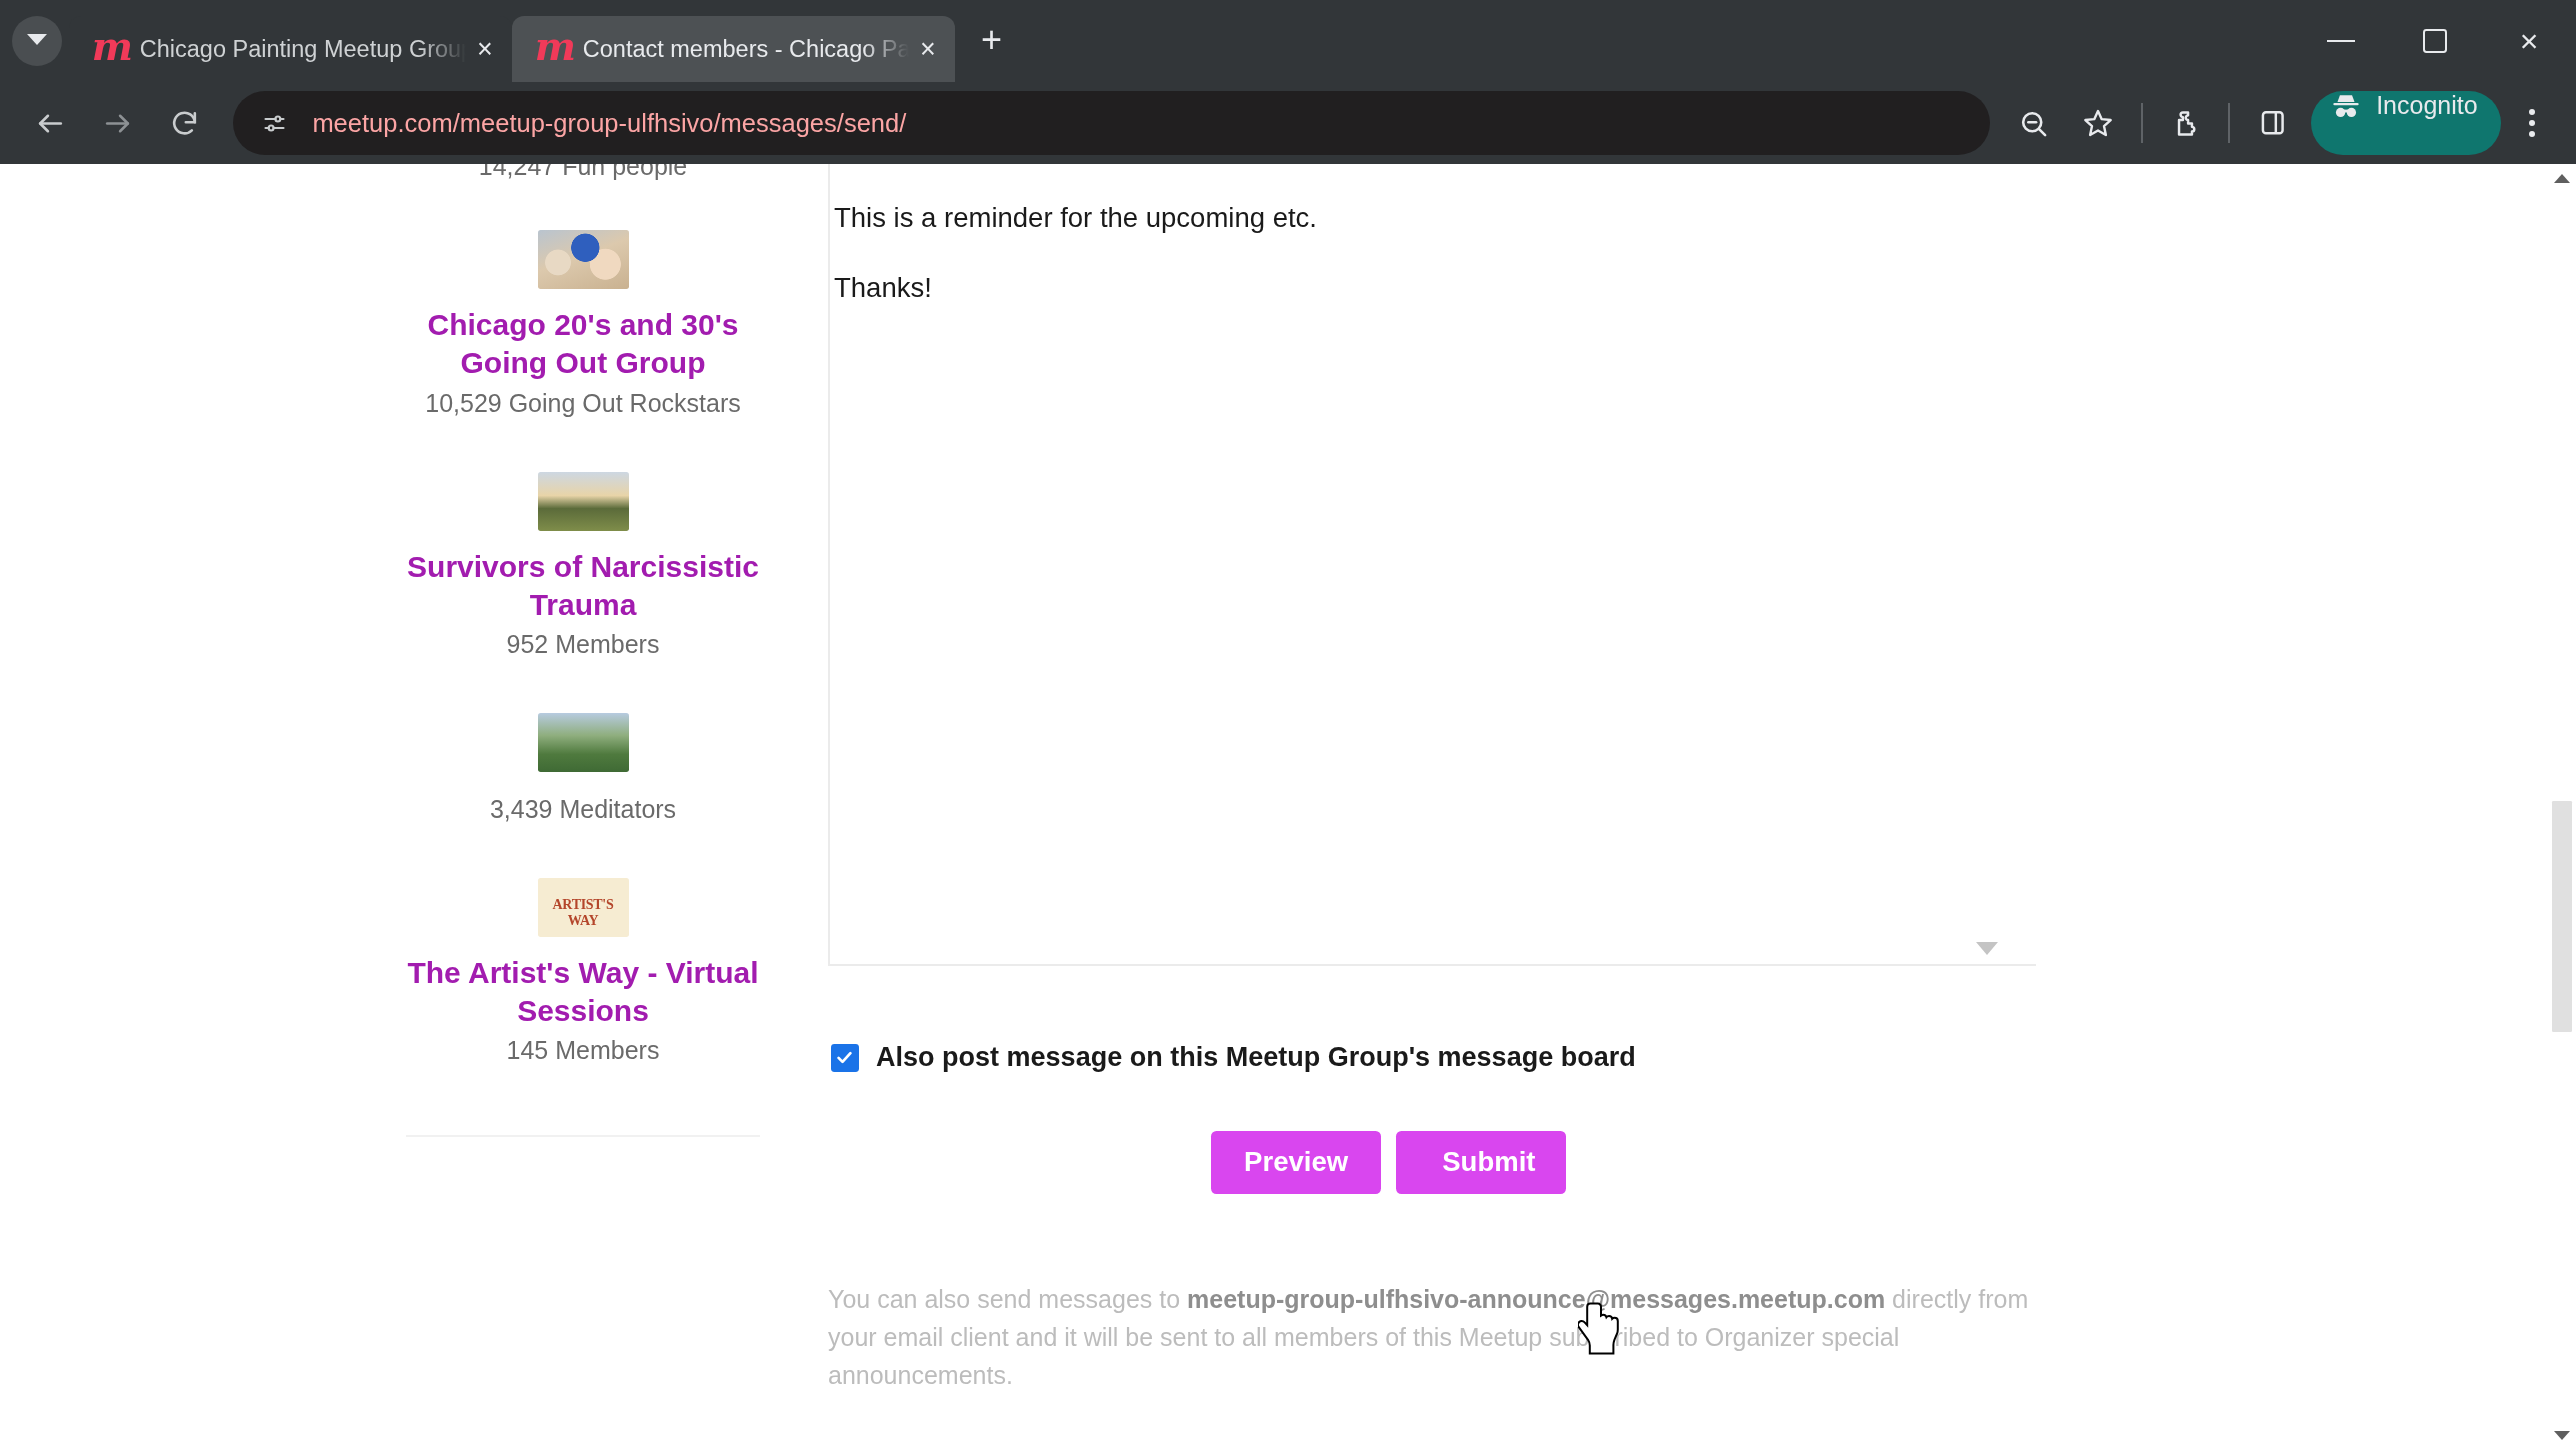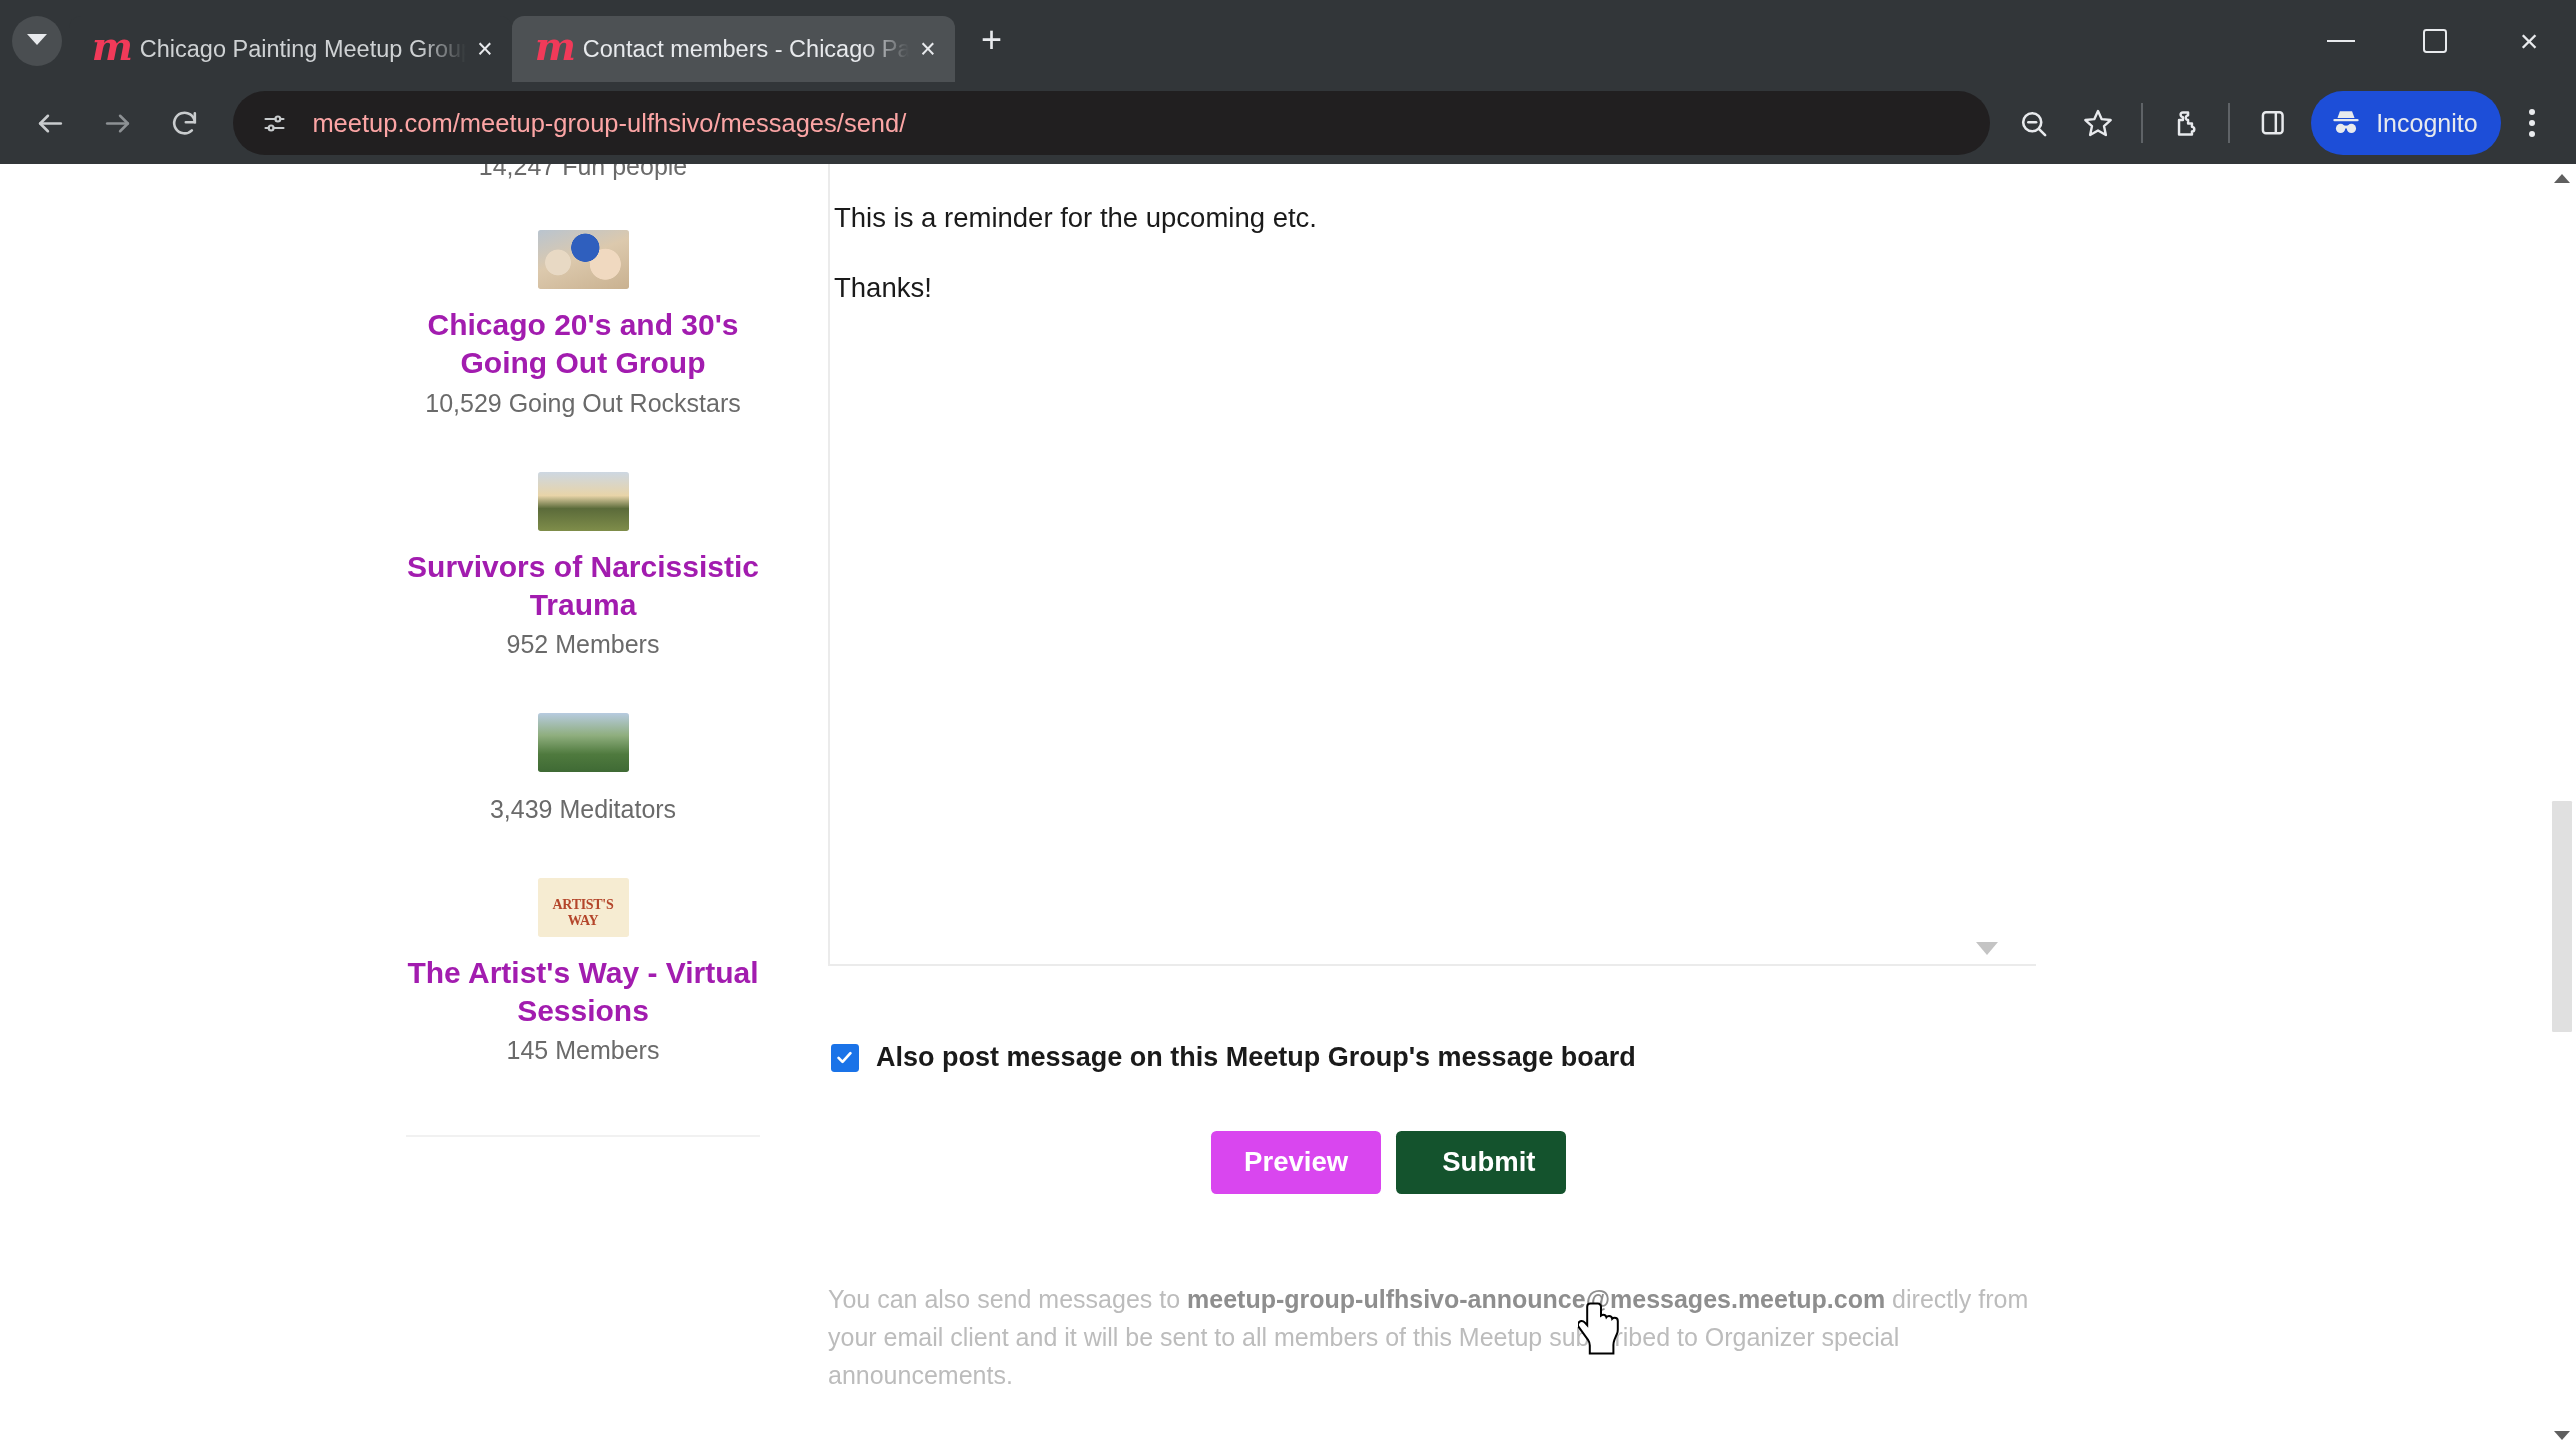--- a/index.html
+++ b/index.html
@@ -148,23 +148,23 @@
   .tb-icons { display: flex; align-items: center; }
   .tb-btn {
     width: 64px; height: 64px;
     display: flex; align-items: center; justify-content: center;
     cursor: pointer; border-radius: 50%;
     color: #e8eaed;
   }
   .tb-sep { width: 2px; height: 40px; background: #5f6367; margin: 0 10.7px; }
   .incognito-pill {
     height: 64px;
-    background: #1d4ed8;
+    background: #0f766e;
     border-radius: 32px;
-    display: flex; align-items: center;
+    display: flex; 
     padding: 0 23px 0 17.4px;
     margin-left: 6.7px;
     cursor: pointer;
   }
   .incognito-pill .label {
     color: #e8eaed; font-size: 25px; margin-left: 13.4px; white-space: nowrap;
   }
   .kebab {
     width: 54px; height: 64px;
     display: flex; flex-direction: column; align-items: center; justify-content: center;
@@ -314,21 +314,21 @@
     color: #ffffff;
     border: none;
     border-radius: 5.4px;
     padding: 14.8px 0 16px 0;
     width: 170px;
     text-align: center;
     cursor: pointer;
     font-family: "Liberation Sans", sans-serif;
   }
   .btn-preview { background: #d946ef; }
-  .btn-submit { background: #14532d; position: relative; padding-left: 16px; }
+  .btn-submit { background: #d946ef; position: relative; padding-left: 16px; }
 
   .cursor {
     position: absolute;
     left: 1578px;
     top: 1138px;
     width: 44px; height: 54px;
     pointer-events: none;
   }
 
   .footnote {

